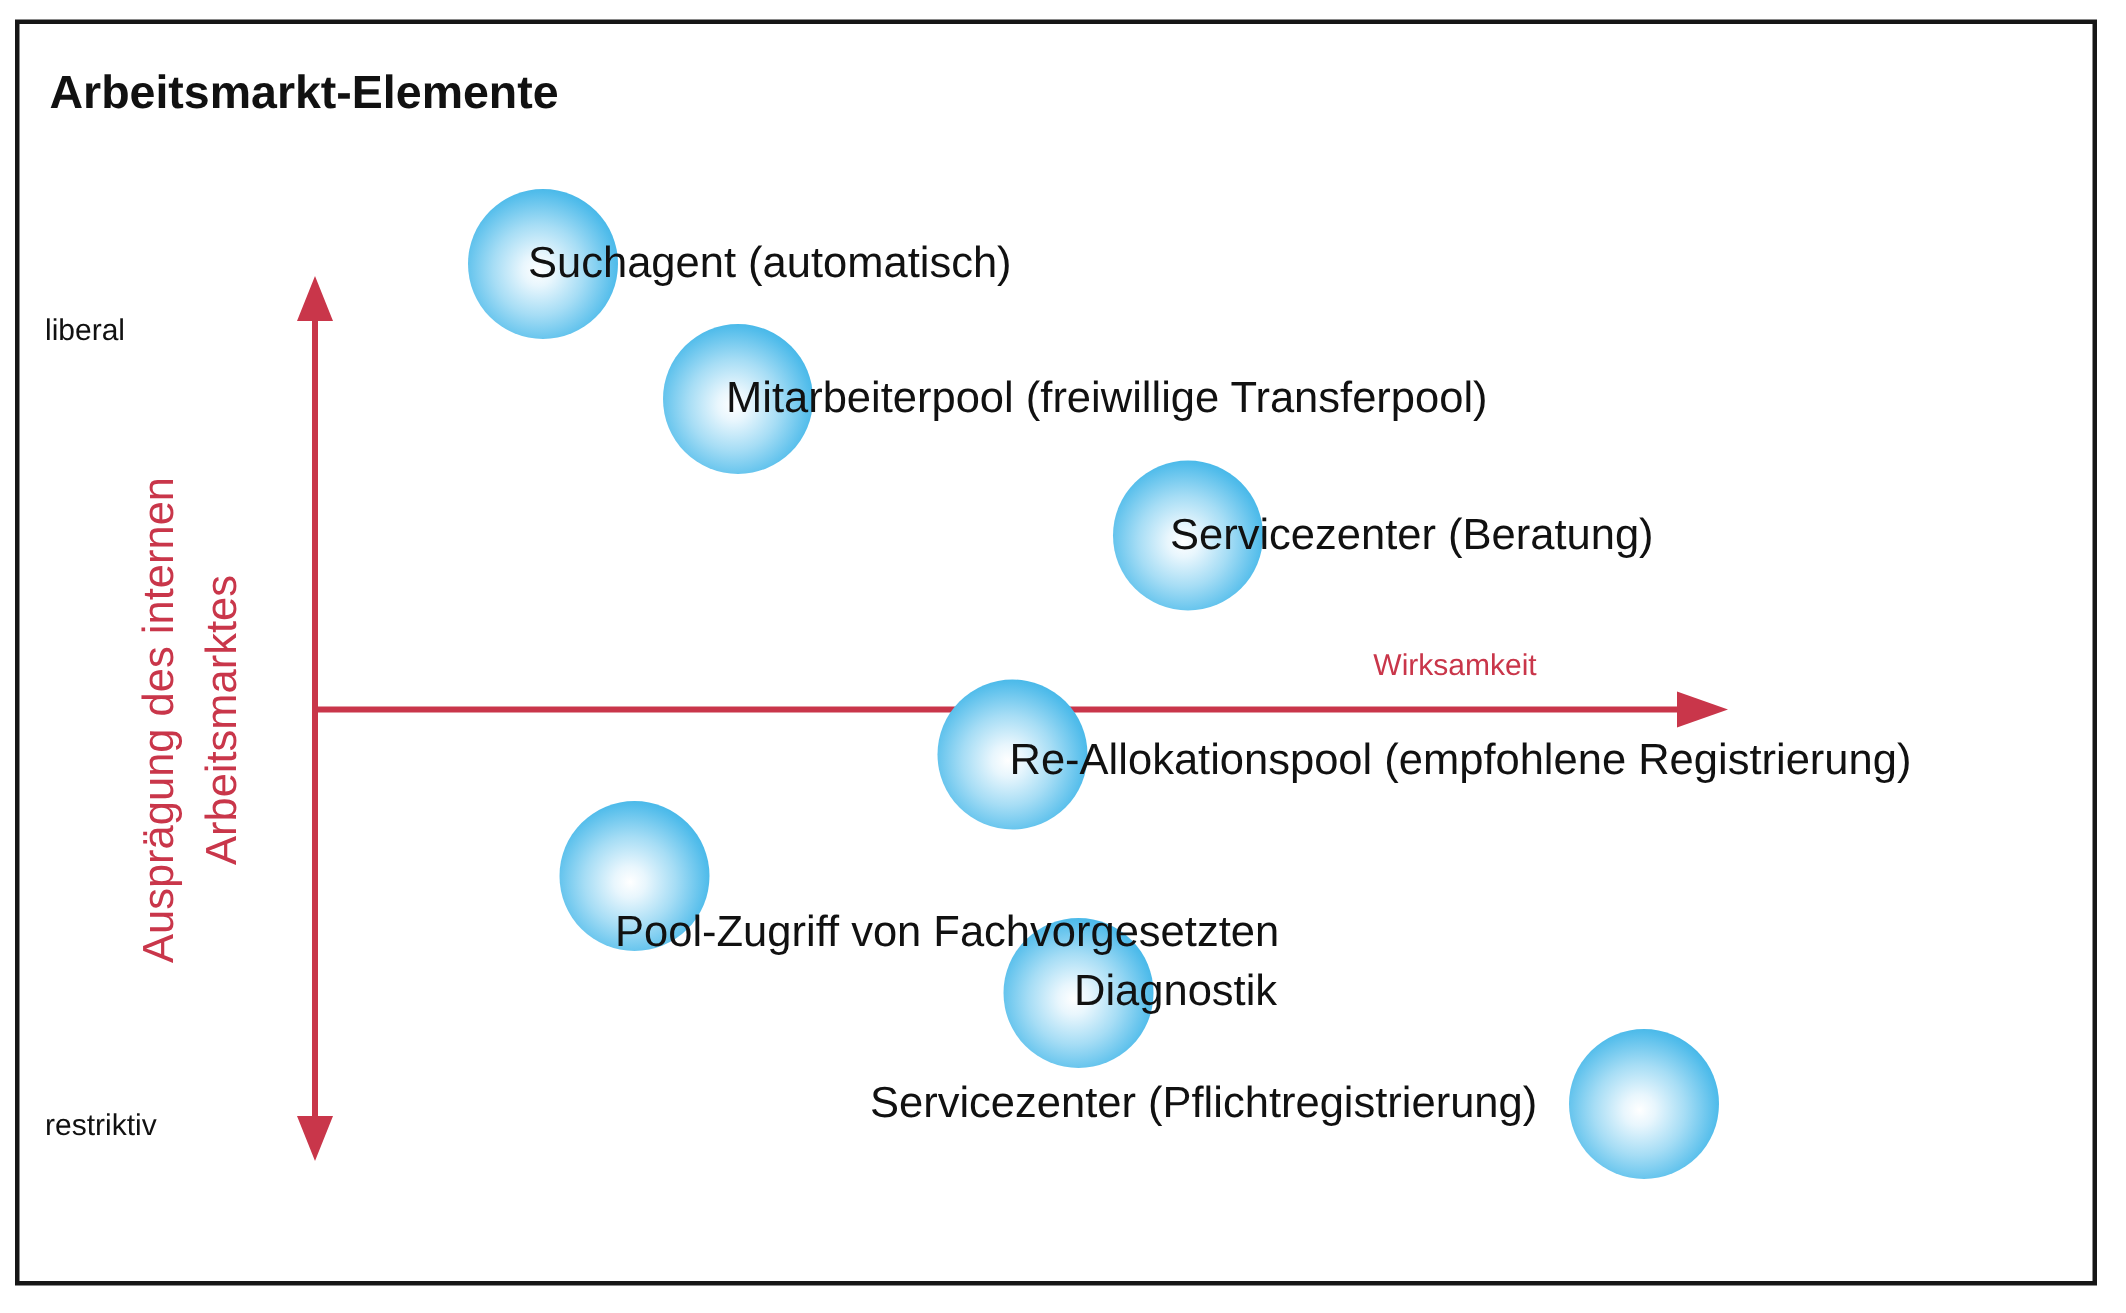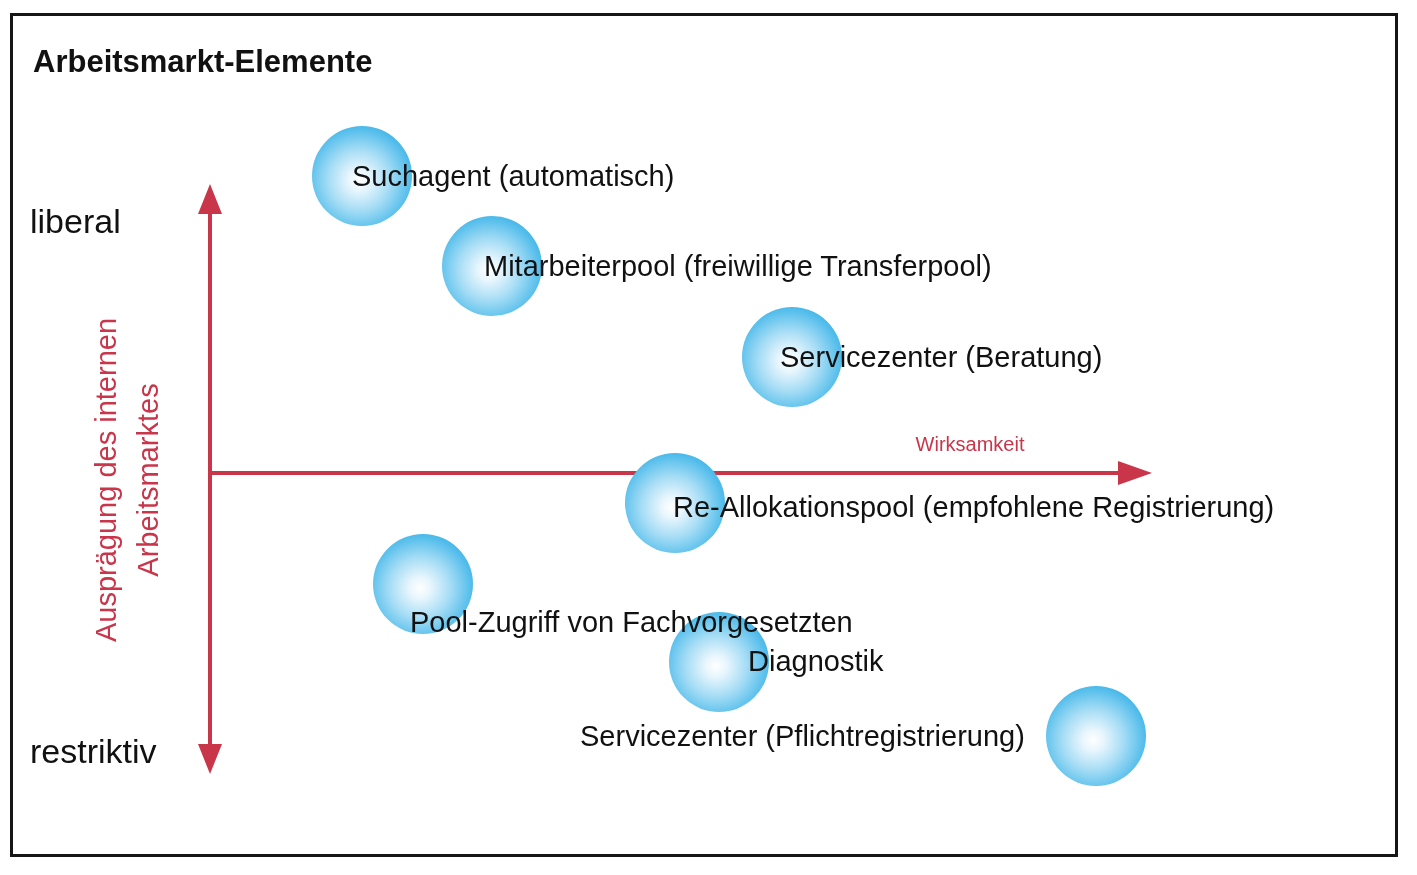--- a/index.html
+++ b/index.html
@@ -37,21 +37,21 @@
   .axes-svg {
     position: absolute;
     left: 0;
     top: 0;
     z-index: 1;
   }
   .y-end-label {
     position: absolute;
     left: 30px;
     transform: translateY(-50%);
-    font-size: 34px;
+    font-size: 20px;
     color: #111111;
     white-space: nowrap;
     z-index: 4;
   }
   .y-end-top { top: 221px; }
   .y-end-bottom { top: 751px; }
   .x-axis-label {
     position: absolute;
     left: 970px;
     top: 433px;
@@ -158,21 +158,21 @@
       <div class="point-label" style="left: 673px; top: 508px;">Re-Allokationspool (empfohlene Registrierung)</div>
     </div>
 
     <div class="point">
       <div class="bubble" style="left: 373px; top: 534px;"></div>
       <div class="point-label" style="left: 410px; top: 583px; margin-top: 40px;">Pool-Zugriff von Fachvorgesetzten</div>
     </div>
 
     <div class="point">
       <div class="bubble" style="left: 669px; top: 612px;"></div>
-      <div class="point-label" style="left: 716px; top: 662px; margin-left: 32px;">Diagnostik</div>
+      <div class="point-label" style="left: 716px; top: 662px;">Diagnostik</div>
     </div>
 
     <div class="point">
       <div class="bubble" style="left: 1046px; top: 686px;"></div>
       <div class="point-label" style="left: 580px; top: 737px;">Servicezenter (Pflichtregistrierung)</div>
     </div>
   </div>
 
 </div>
 

